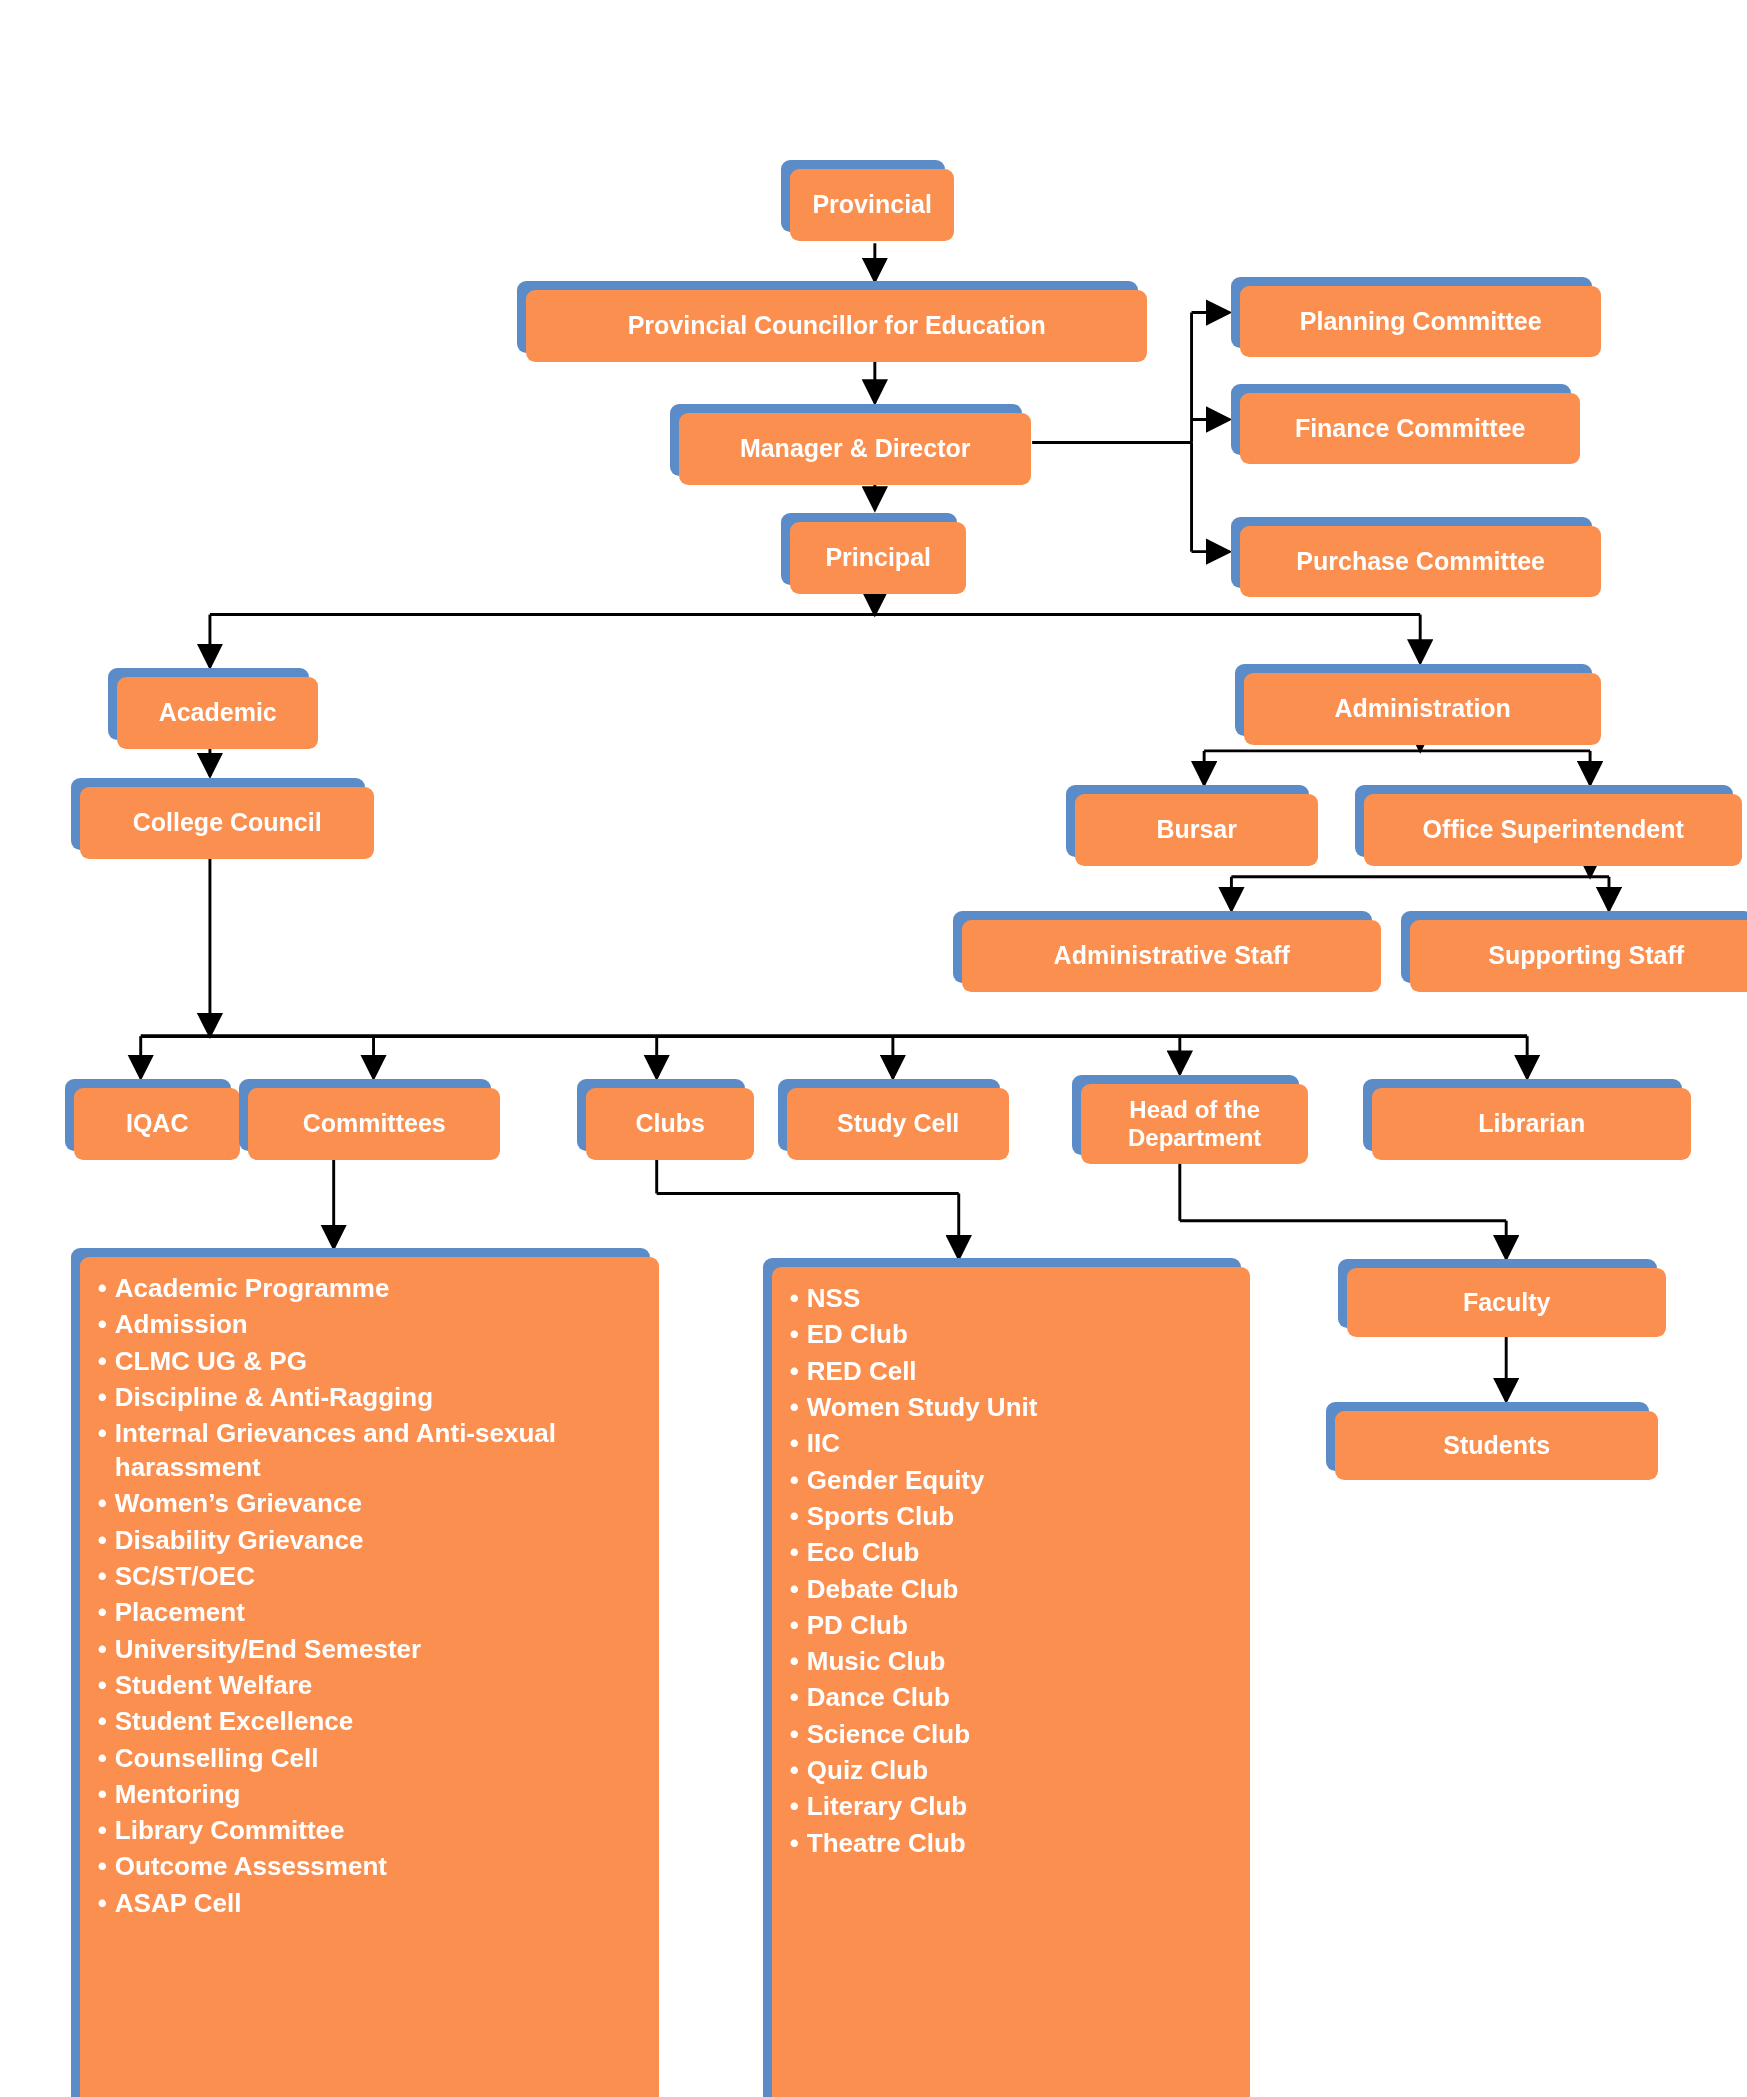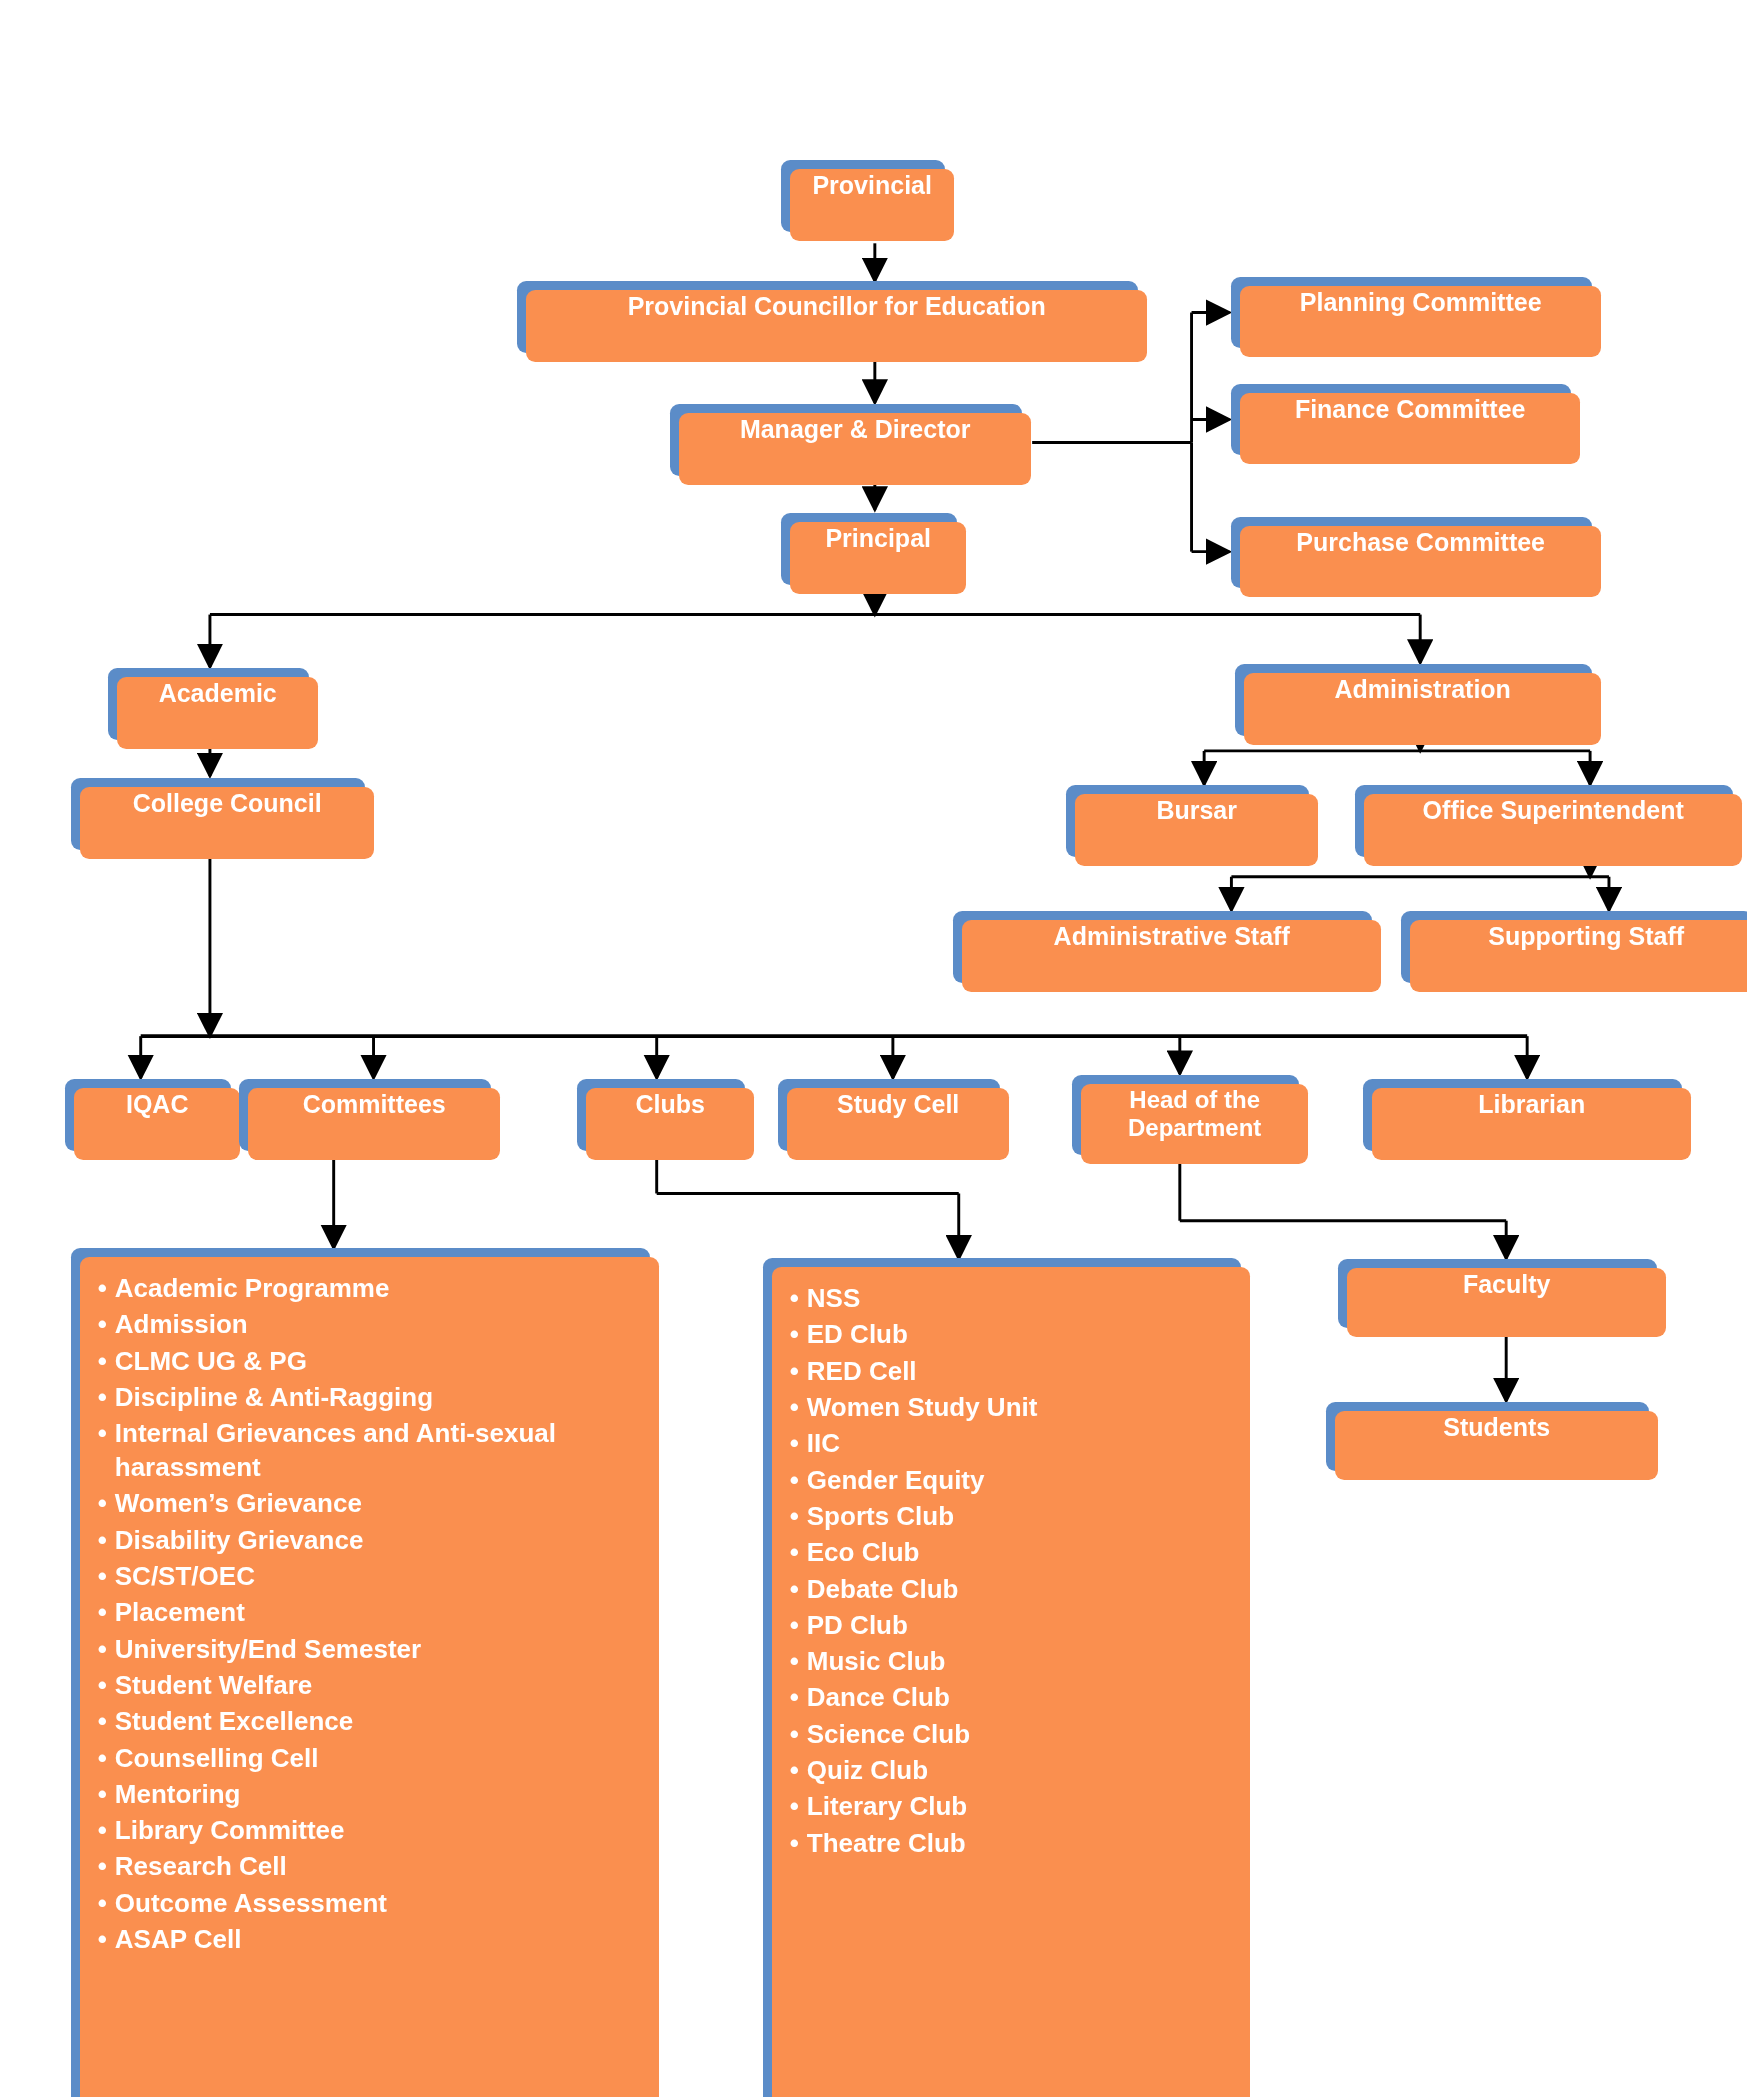--- a/index.html
+++ b/index.html
@@ -57,20 +57,21 @@
   }
   .node .face {
     position: absolute;
     left: 9.2px;
     top: 9.2px;
     width: 100%;
     height: 100%;
     background: #FA8F4F;
     border-radius: 9.2px;
     display: flex;
+    align-items: center;
     justify-content: center;
     box-sizing: border-box;
     padding: 1.7px 7.6px;
   }
   .node .label {
     color: #FFFFFF;
     font-weight: bold;
     text-align: center;
     line-height: 1.18;
     white-space: pre-line;
@@ -377,21 +378,20 @@
           <li style="font-size: 26px;">Women’s Grievance</li>
           <li style="font-size: 26px;">Disability Grievance</li>
           <li style="font-size: 26px;">SC/ST/OEC</li>
           <li style="font-size: 26px;">Placement</li>
           <li style="font-size: 26px;">University/End Semester</li>
           <li style="font-size: 26px;">Student Welfare</li>
           <li style="font-size: 26px;">Student Excellence</li>
           <li style="font-size: 26px;">Counselling Cell</li>
           <li style="font-size: 26px;">Mentoring</li>
           <li style="font-size: 26px;">Library Committee</li>
-          <li style="font-size: 26px;">Research Cell</li>
           <li style="font-size: 26px;">Outcome Assessment</li>
           <li style="font-size: 26px;">ASAP Cell</li>
         </ul>
     </div>
   </div>
 
   <div class="node panel" style="left:763px; top:1258px; width:478px; height:977px;">
     <div class="shadow"></div>
     <div class="face">
       <ul id="clubs-list">

